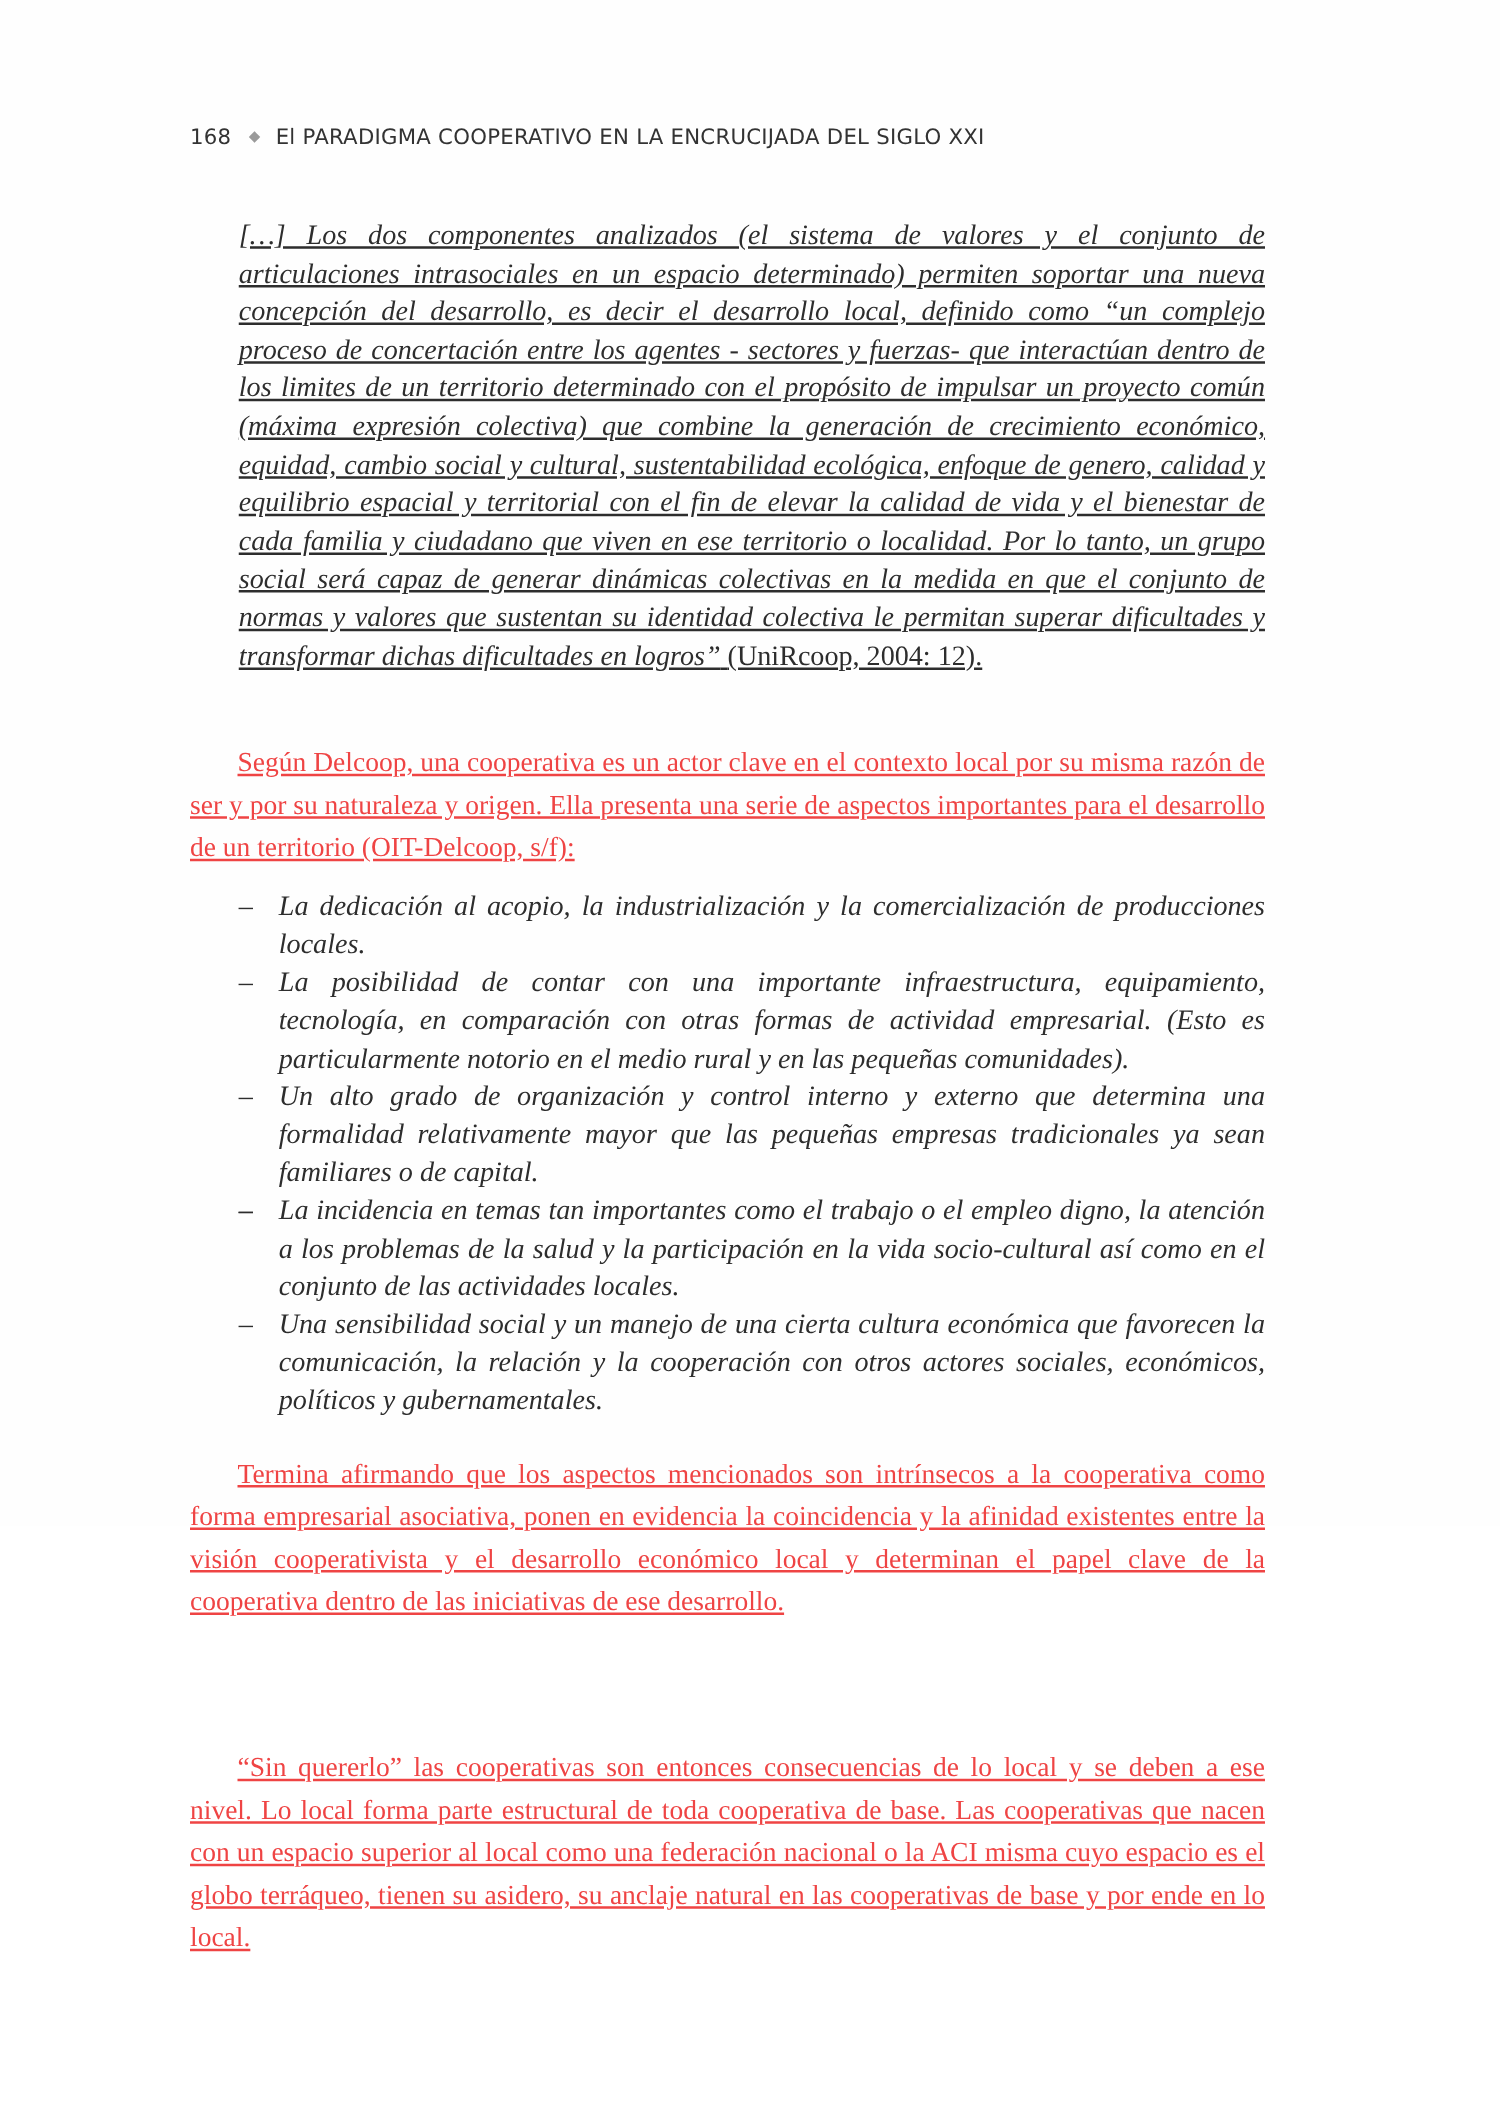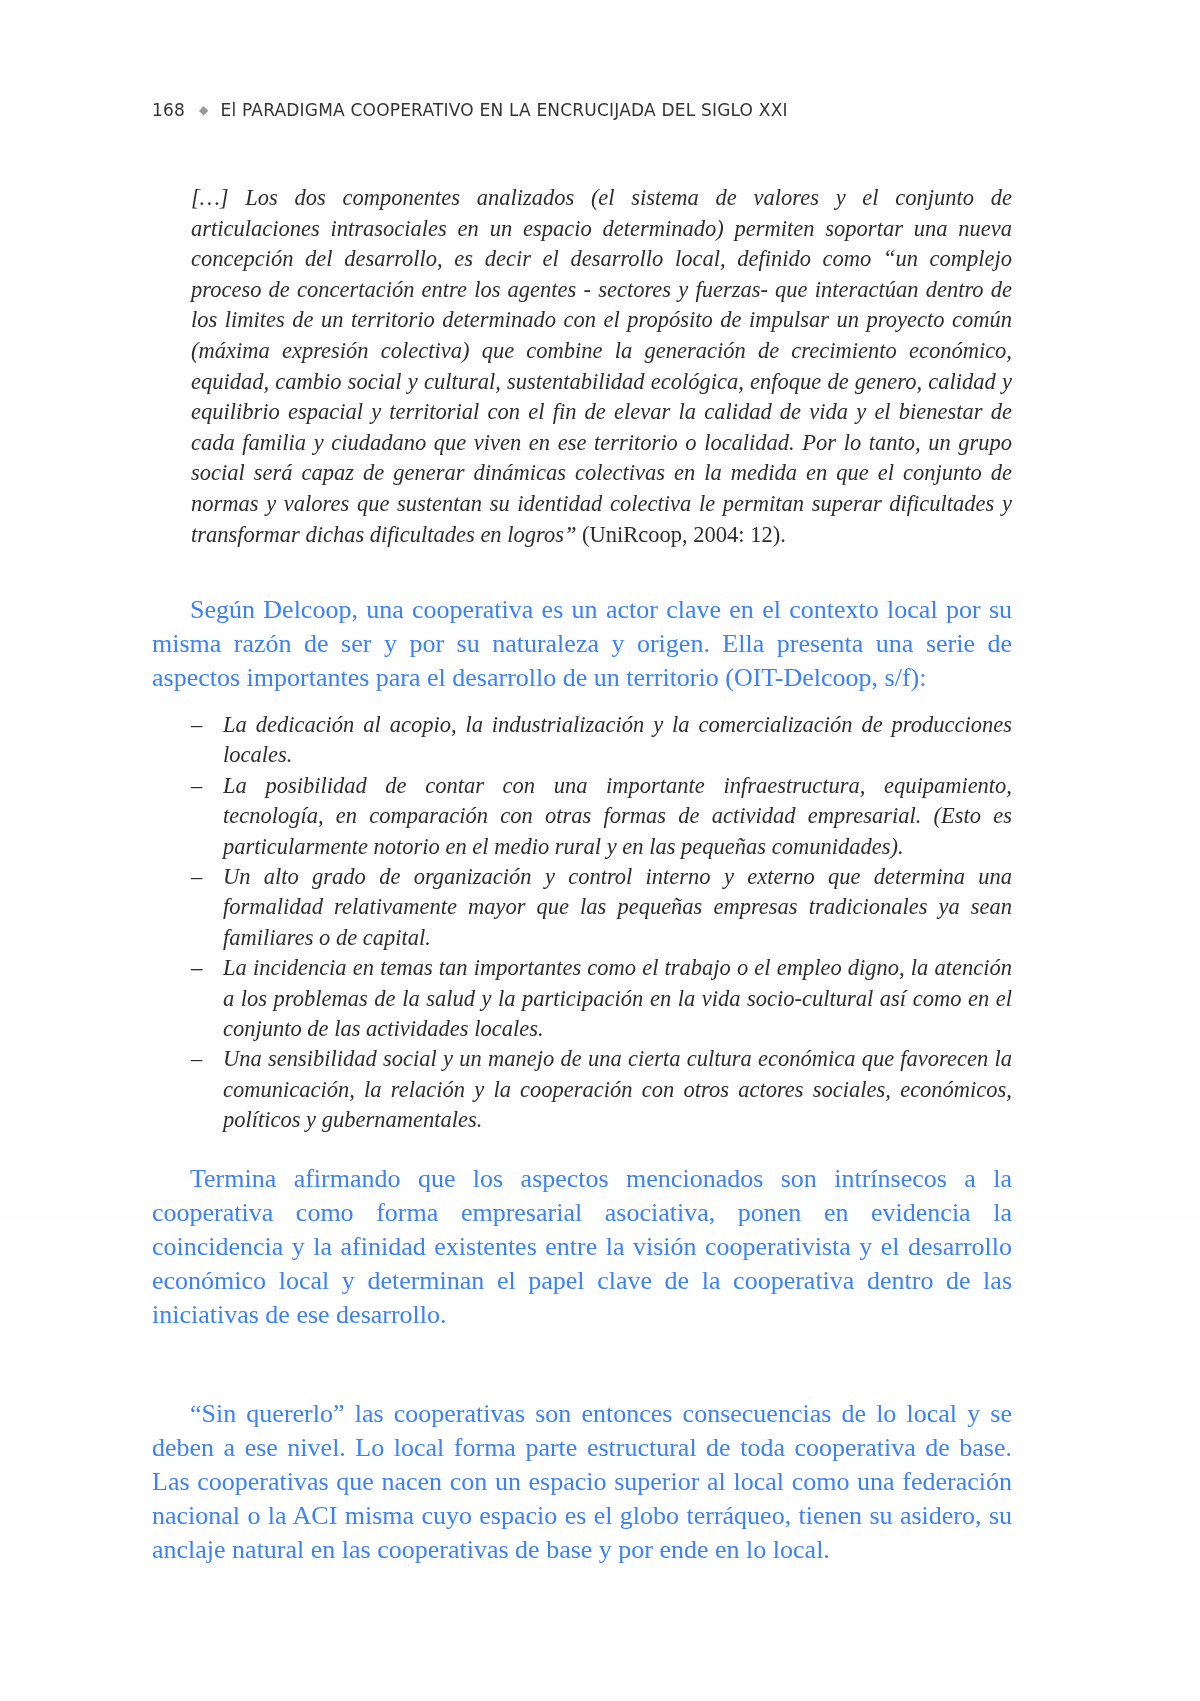--- a/index.html
+++ b/index.html
@@ -5,29 +5,29 @@
   html, body { margin: 0; padding: 0; background: #ffffff; }
   body { width: 1200px; height: 1701px; position: relative; overflow: hidden; color: #2b2b2b; }
   .page { position: absolute; left: 0; top: 0; width: 1200px; height: 1221px; background: #fefefe; }
   .running-head {
     position: absolute; left: 152px; top: 100px;
     font-family: "DejaVu Sans", sans-serif; font-size: 17px; letter-spacing: 0.2px;
     color: #333; white-space: nowrap;
   }
   .running-head .diamond { color: #9a9a9a; font-size: 12px; margin: 0 12px 0 14px; position: relative; top: -2px; }
   .blockquote {
-    position: absolute; left: 191px; top: 183px; width: 821px;
+    position: absolute; left: 191px; top: 173px; width: 821px;
     font-family: "Liberation Serif", serif; font-style: italic; font-size: 22.5px;
-    line-height: 30.6px; text-align: justify; color: #2d2d2d;
+    line-height: 30.6px; text-align: justify; color: #2d2d2d; text-decoration: underline;
   }
   .blockquote .cite { font-style: normal; }
   .body-para {
     position: absolute; left: 152px; width: 860px;
-    font-family: "Liberation Serif", serif; font-size: 26px; line-height: 34px;
-    text-align: justify; color: #3b82f6;
+    font-family: "Liberation Serif", serif; font-size: 22px; line-height: 34px;
+    text-align: justify; color: #ef4444; text-decoration: underline;
   }
   .body-para .indent { display: inline-block; width: 38px; }
   .p1 { top: 593px; }
   .p2 { top: 1162px; }
   .p3 { top: 1397px; }
   .bullet-list {
     position: absolute; left: 191px; top: 710px; width: 821px; margin: 0; padding: 0; list-style: none;
     font-family: "Liberation Serif", serif; font-style: italic; font-size: 22.5px;
     line-height: 30.4px; color: #2d2d2d;
   }

